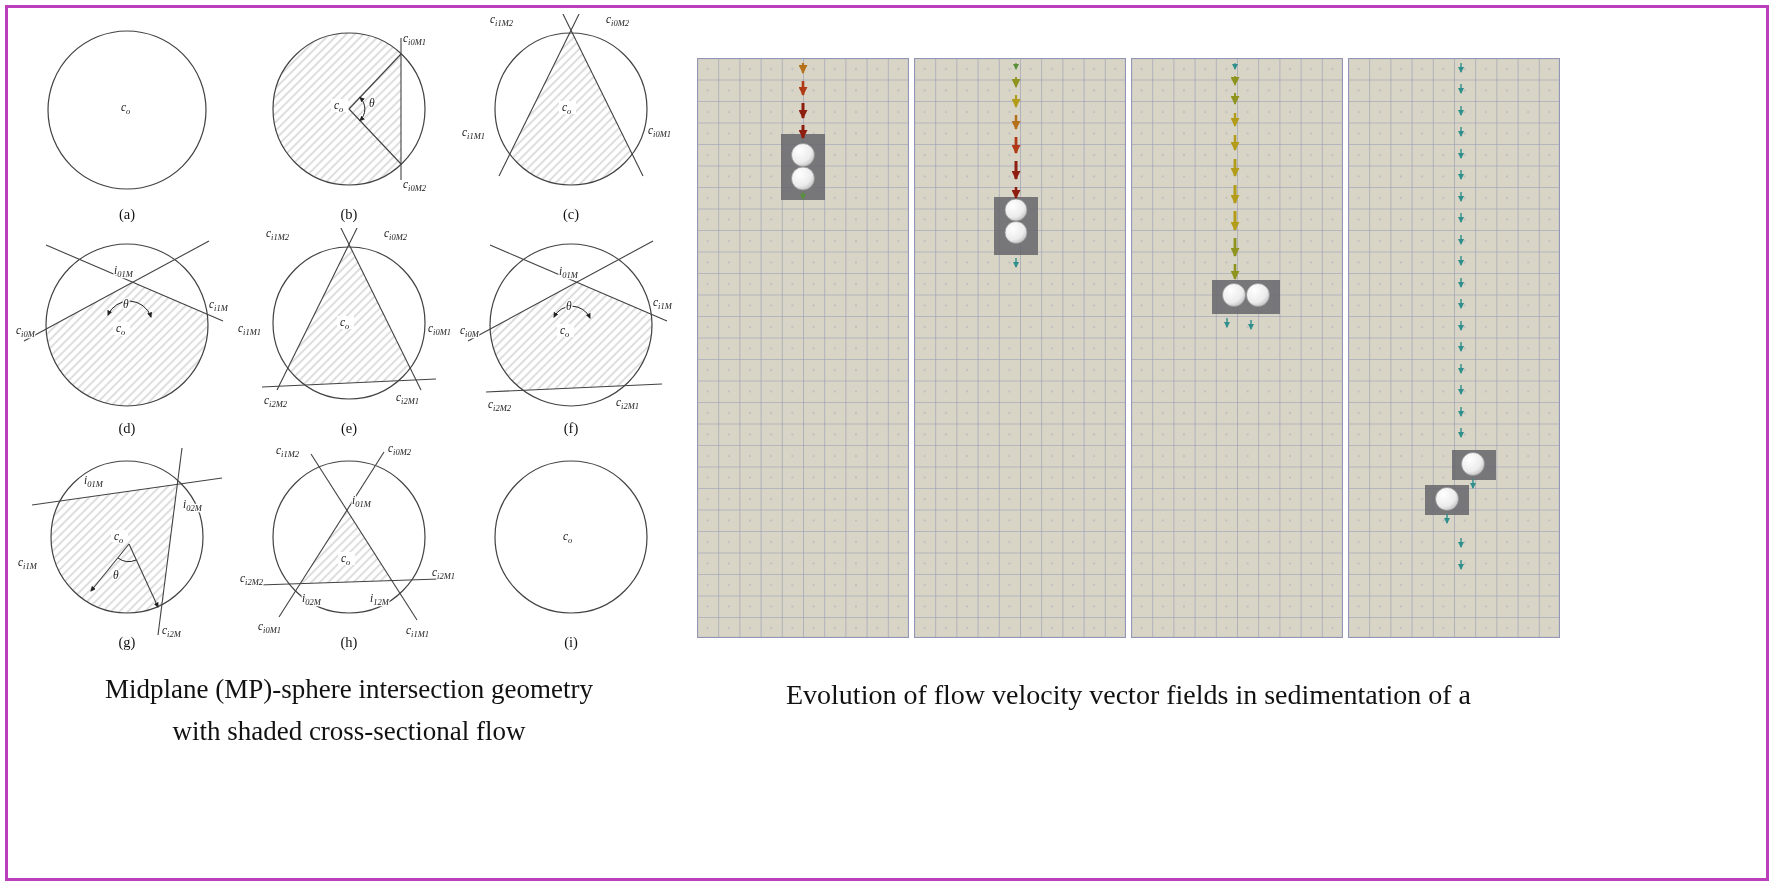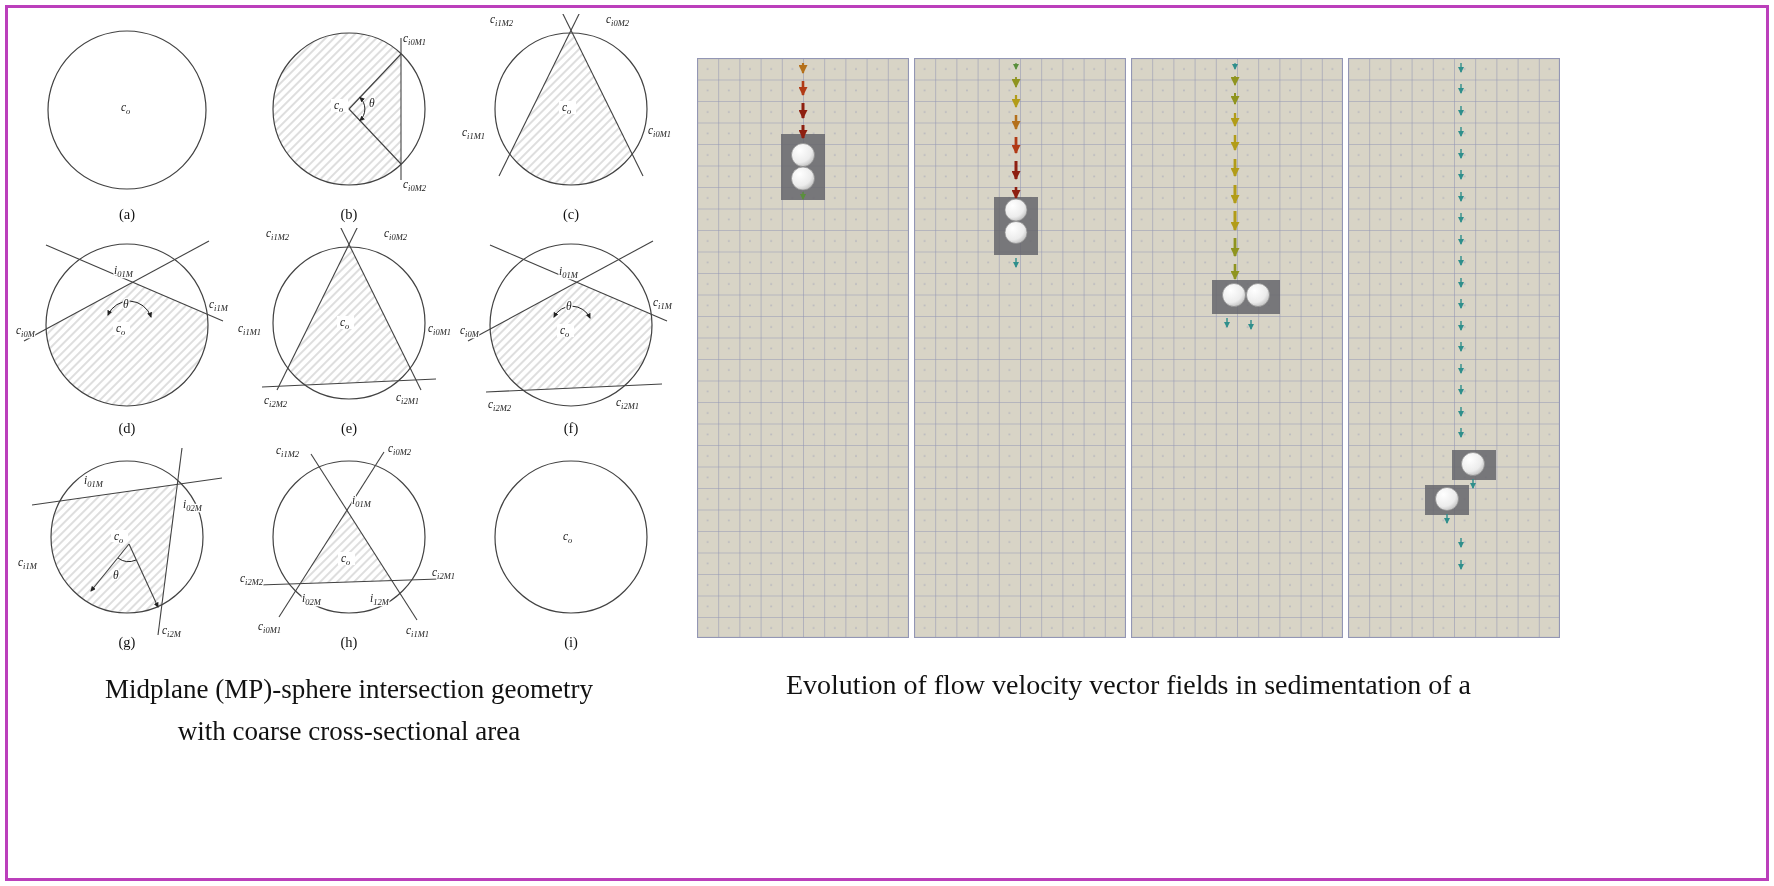--- a/index.html
+++ b/index.html
@@ -14,21 +14,21 @@
   .frame{position:absolute;left:5px;top:5px;right:5px;bottom:5px;border:3px solid var(--border);}
   .left{position:absolute;left:16px;top:14px;width:666px;}
   .diagrams{display:grid;grid-template-columns:repeat(3,222px);}
   .dcell{width:222px;height:214px;position:relative;}
   svg.diag{width:222px;height:196px;display:block;}
   .dtag{text-align:center;font-size:14.5px;color:#111;margin-top:-4px;}
   .left-caption{width:666px;text-align:center;font-size:27px;color:#111;margin-top:13px;line-height:1.55;}
   .right{position:absolute;left:697px;top:58px;width:863px;}
   .panels{display:flex;gap:5px;}
   svg.panel{width:212px;height:580px;display:block;}
-  .right-caption{width:863px;text-align:center;font-size:28px;color:#111;margin-top:26px;line-height:1.5;}
+  .right-caption{width:863px;text-align:center;font-size:28px;color:#111;margin-top:36px;line-height:1.5;}
   .circ-base{fill:#fff;}
   .circ-top{fill:none;stroke:var(--line-stroke);stroke-width:1.2;}
   g.mp line{stroke:var(--line-stroke);stroke-width:1.1;}
   .ang{fill:none;stroke:#222;stroke-width:1;}
   .chip{fill:#fff;}
   .lbl{font-family:"Liberation Serif",serif;font-style:italic;font-size:11.5px;fill:#1a1a1a;
     paint-order:stroke;stroke:#fff;stroke-width:2.5px;stroke-linejoin:round;}
   .sub{font-size:8.5px;}
   .pborder{fill:none;stroke:var(--grid-line);stroke-width:1.2;}
   .sphere{fill:url(#sphG);stroke:var(--sphere-edge);stroke-width:0.7;}
@@ -277,21 +277,21 @@
         <circle class="circ-top" cx="111" cy="95" r="76"></circle>
         <text class="lbl" x="103" y="98"><tspan>c</tspan><tspan class="sub" dy="2.5">o</tspan></text>
       </svg>
       <div class="dtag">(i)</div>
     </div>
 
   </div>
 
   <div class="left-caption">
     <div>Midplane (MP)-sphere intersection geometry</div>
-    <div>with coarse cross-sectional area</div>
+    <div>with shaded cross-sectional flow</div>
   </div>
 </div>
 
 <div class="right">
   <div class="panels">
 
     <svg class="panel" viewBox="0 0 212 580">
       <rect x="0" y="0" width="212" height="580" fill="url(#gridP)"></rect>
       <rect x="0" y="0" width="212" height="580" fill="url(#specksP)" opacity="0.45"></rect>
       <rect class="shadowcell" x="84" y="76" width="44" height="66"></rect>

